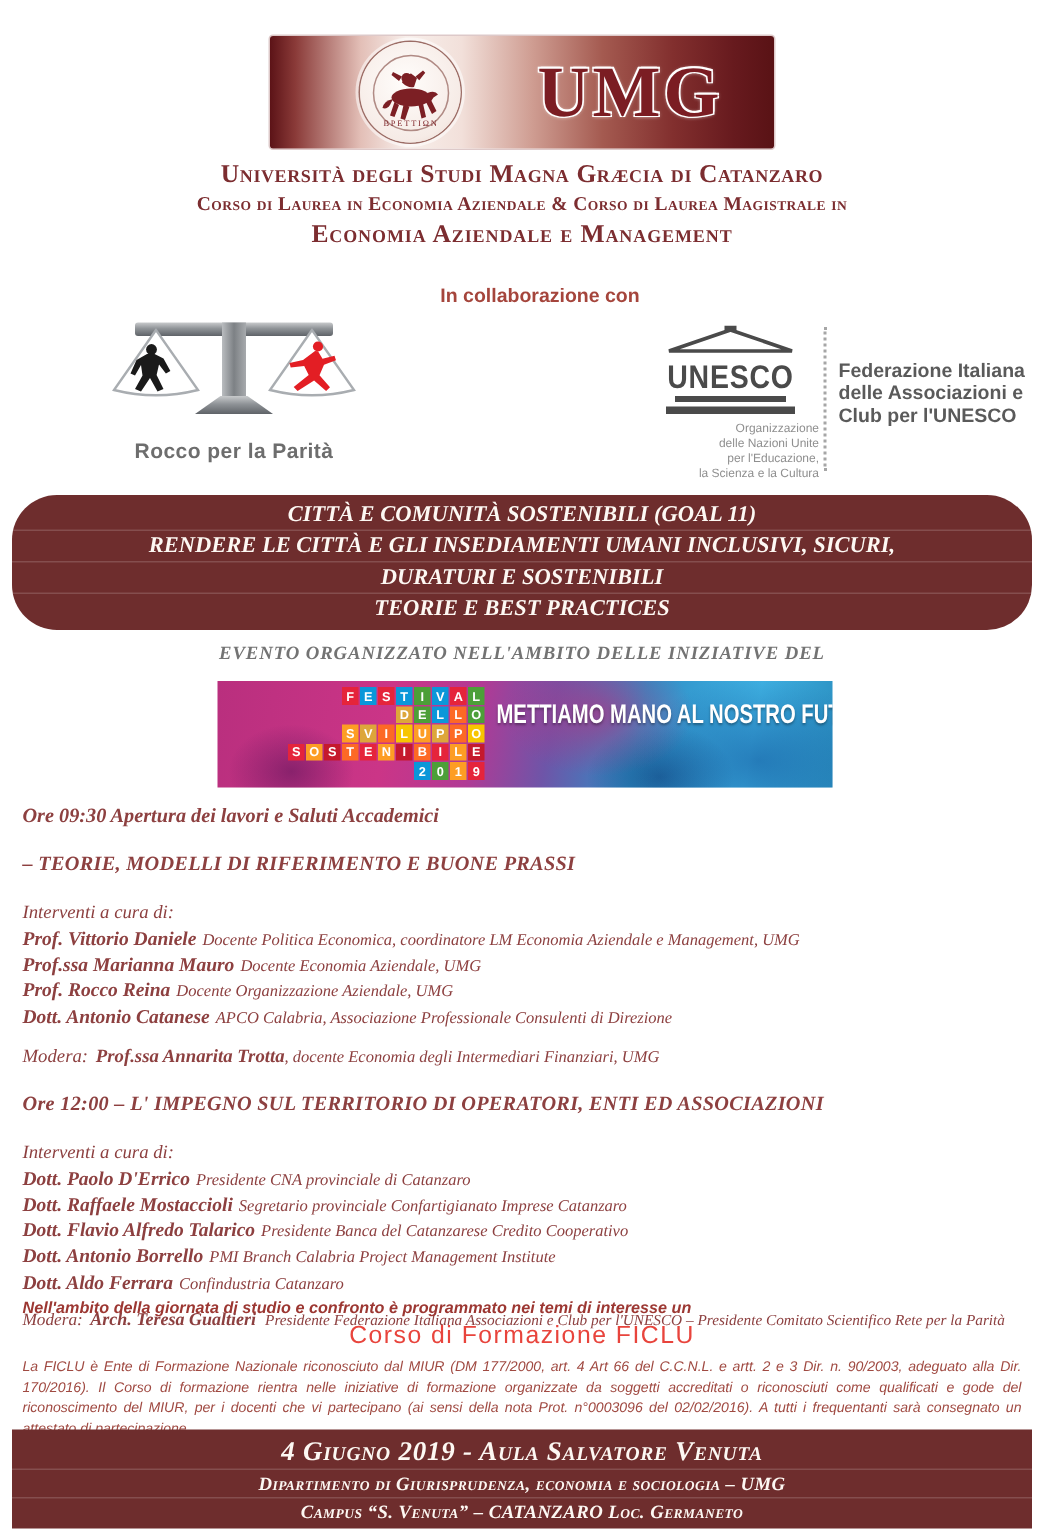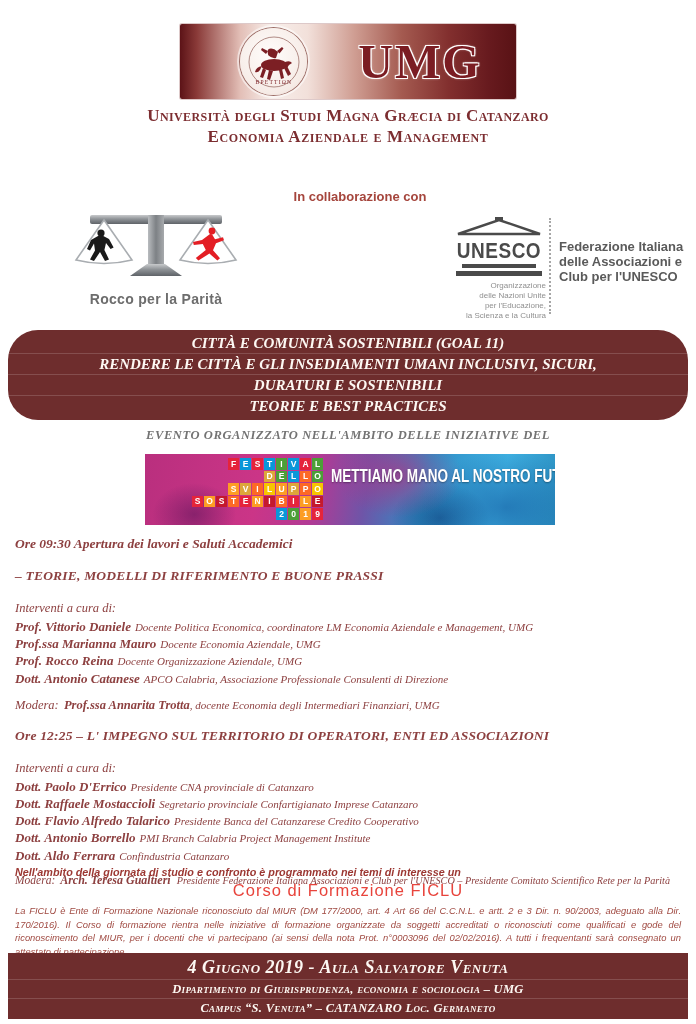--- a/index.html
+++ b/index.html
@@ -35,21 +35,21 @@
   .uni-line2{font-size:13px;font-weight:bold;font-variant:small-caps;letter-spacing:.3px;line-height:19px;}
   .uni-line3{font-size:17px;font-weight:bold;font-variant:small-caps;letter-spacing:.6px;line-height:21px;}
 
   .collab{left:12px;top:189px;width:696px;text-align:center;
     font-family:"Liberation Sans",sans-serif;font-weight:bold;font-size:13px;color:#a5453c;}
 
   
   .rete-wrap{left:60px;top:210px;width:192px;text-align:center;}
   .rete-label{margin-top:5px;font-family:"Liberation Sans",sans-serif;font-weight:bold;
     font-size:14px;color:#6d6d6d;letter-spacing:.3px;}
-  .unesco-temple{left:452px;top:217px;text-decoration:underline;}
+  .unesco-temple{left:440px;top:217px;text-decoration:underline;}
   .unesco-caption{left:428px;top:281px;width:118px;text-align:right;
     font-family:"Liberation Sans",sans-serif;font-size:8px;line-height:10px;color:#8f8f8f;white-space:pre-line;}
   .unesco-dots{left:549px;top:218px;height:96px;border-left:2px dotted #a6a6a6;width:0;}
   .fed-text{left:559px;top:239px;width:132px;font-family:"Liberation Sans",sans-serif;
     font-weight:bold;font-size:13px;line-height:15px;color:#5a5a5a;}
 
   
   .maroon{background:#6e2d2d;color:#fdf8f3;text-align:center;}
   .title-banner{left:8px;top:330px;width:680px;border-radius:30px;}
   .title-banner .row{border-top:1px solid rgba(255,255,255,.16);
@@ -129,20 +129,21 @@
         <path d="M22 22 l-5 -4 1 -2 6 3 z M33 19 l5 -4 1.5 1.5 -4 5 z"></path>
       </g>
       <text x="30" y="52" text-anchor="middle" font-size="5.6" letter-spacing="1.2" fill="#7c1f24" font-family="Liberation Serif, serif">ΒΡΕΤΤΙΩΝ</text>
     </svg>
   </div>
   <div class="umg-word">UMG</div>
 </div>
 
 <div class="abs uni-block">
   <div class="uni-line1">Università degli Studi Magna Græcia di Catanzaro</div>
+  <div class="uni-line2">Corso di Laurea in Economia Aziendale &amp; Corso di Laurea Magistrale in</div>
   <div class="uni-line3">Economia Aziendale e Management</div>
 </div>
 
 <div class="abs collab">In collaborazione con</div>
 
 <div class="abs rete-wrap">
   <svg width="192" height="72" viewBox="0 0 192 72">
     <defs>
       <linearGradient id="gsteel" x1="0" y1="0" x2="0" y2="1">
         <stop offset="0" stop-color="#c8cacc"></stop>
@@ -254,21 +255,21 @@
   <div class="p-strong p-session">– TEORIE,  MODELLI DI RIFERIMENTO E BUONE PRASSI</div>
 
   <div class="p-interventi">Interventi a cura di:</div>
   <div class="speaker"><span class="sp-name">Prof. Vittorio Daniele</span><span class="sp-role">Docente Politica Economica, coordinatore LM Economia Aziendale e Management, UMG</span></div>
   <div class="speaker"><span class="sp-name">Prof.ssa Marianna Mauro</span><span class="sp-role">Docente Economia Aziendale, UMG</span></div>
   <div class="speaker"><span class="sp-name">Prof. Rocco Reina</span><span class="sp-role">Docente Organizzazione Aziendale, UMG</span></div>
   <div class="speaker"><span class="sp-name">Dott. Antonio Catanese</span><span class="sp-role">APCO Calabria, Associazione Professionale Consulenti di Direzione</span></div>
 
   <div class="modera"><span class="mod-label">Modera: </span><span class="mod-name">Prof.ssa Annarita Trotta</span><span class="mod-role">, docente Economia degli Intermediari Finanziari, UMG</span></div>
 
-  <div class="p-strong p-session">Ore 12:25 – L' IMPEGNO SUL TERRITORIO DI OPERATORI,  ENTI  ED  ASSOCIAZIONI</div>
+  <div class="p-strong p-session">Ore 12:00 – L' IMPEGNO SUL TERRITORIO DI OPERATORI,  ENTI  ED  ASSOCIAZIONI</div>
 
   <div class="p-interventi">Interventi a cura di:</div>
   <div class="speaker"><span class="sp-name">Dott. Paolo D'Errico</span><span class="sp-role">Presidente CNA provinciale di Catanzaro</span></div>
   <div class="speaker"><span class="sp-name">Dott. Raffaele Mostaccioli</span><span class="sp-role">Segretario provinciale Confartigianato Imprese Catanzaro</span></div>
   <div class="speaker"><span class="sp-name">Dott. Flavio Alfredo Talarico</span><span class="sp-role">Presidente Banca del Catanzarese Credito Cooperativo</span></div>
   <div class="speaker"><span class="sp-name">Dott. Antonio Borrello</span><span class="sp-role">PMI Branch Calabria Project Management Institute</span></div>
   <div class="speaker"><span class="sp-name">Dott. Aldo Ferrara</span><span class="sp-role">Confindustria Catanzaro</span></div>
 
   <div class="modera modera2"><span class="mod-label">Modera: </span><span class="mod-name">Arch. Teresa Gualtieri</span> <span class="mod-role">Presidente Federazione Italiana Associazioni e Club per l'UNESCO – Presidente Comitato Scientifico Rete per la Parità</span></div>
 </div>

